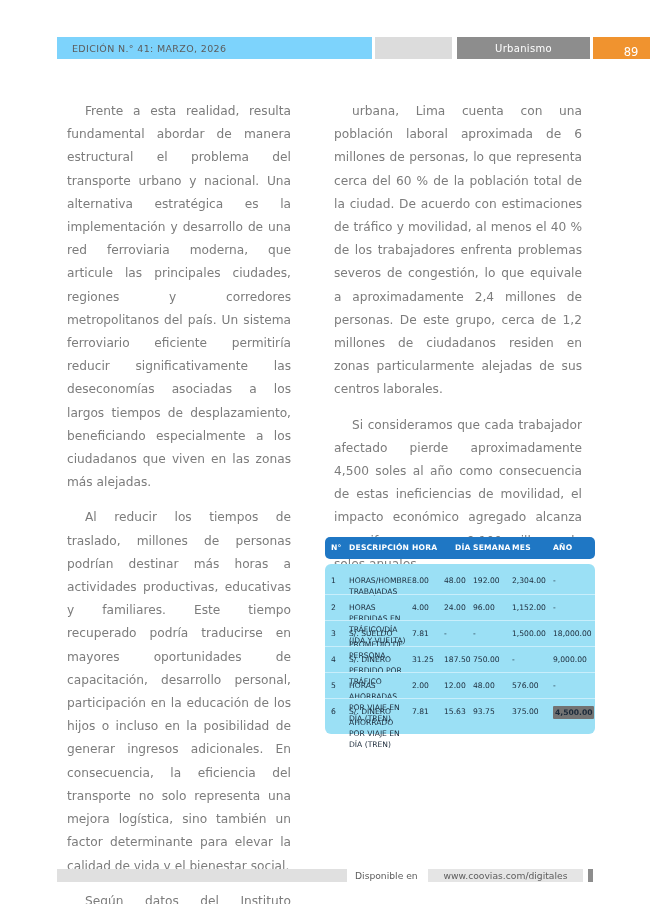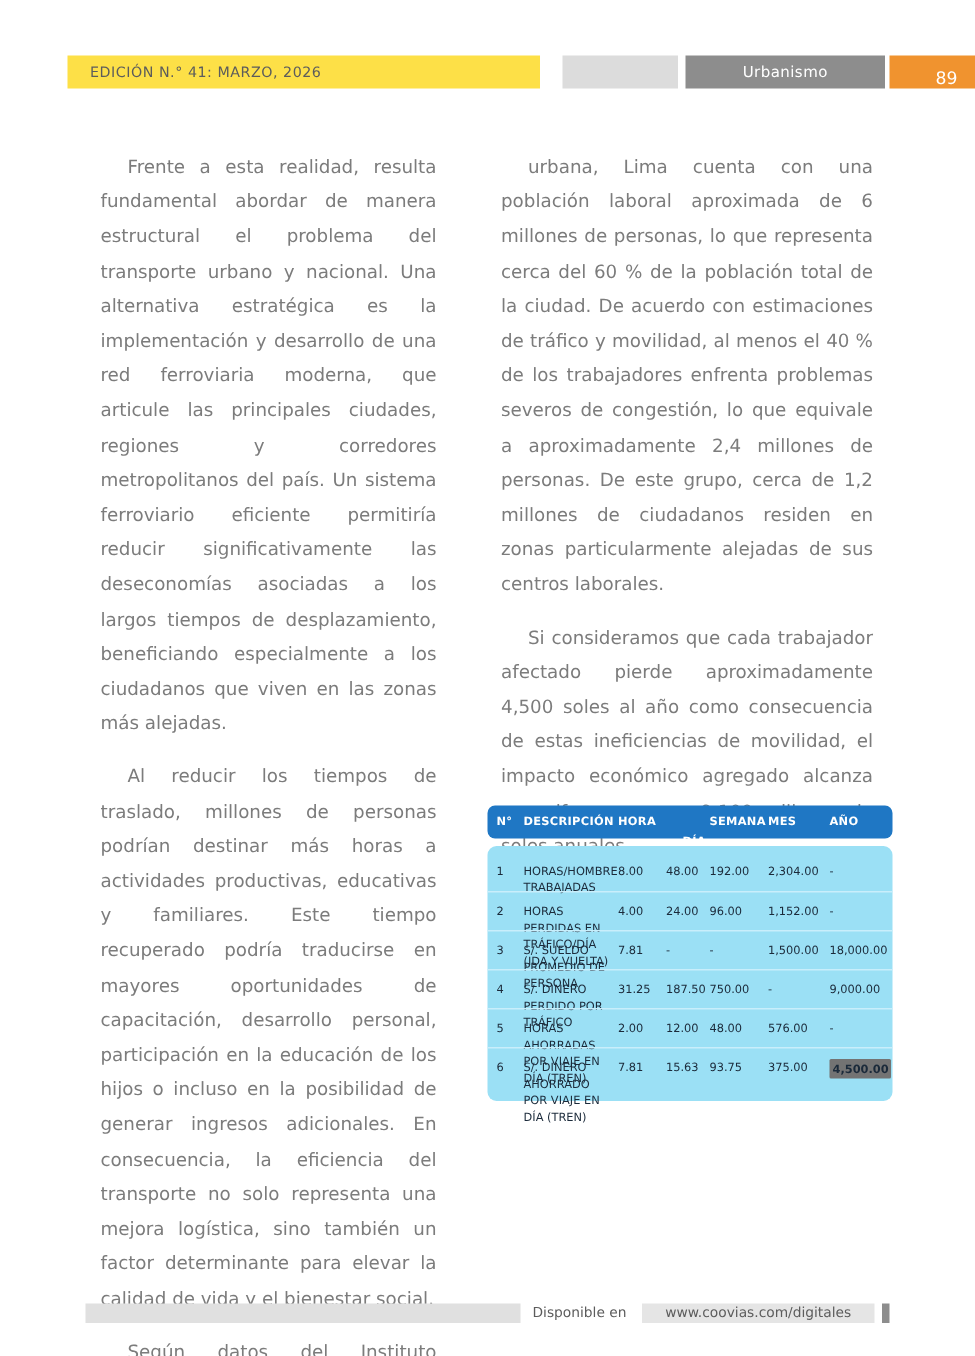--- a/index.html
+++ b/index.html
@@ -25,25 +25,25 @@
   
   .header {
     position: absolute;
     left: 0;
     top: 37px;
     width: 650px;
     height: 22px;
   }
   .hdr-edition {
     position: absolute;
-    left: 45px;
+    left: 57px;
     top: 0;
     width: 315px;
     height: 22px;
-    background: #fde047;
+    background: #7dd3fc;
     display: flex;
     align-items: center;
     padding-left: 15px;
     box-sizing: border-box;
   }
   .hdr-edition-text {
     font-size: 9.5px;
     letter-spacing: 0.35px;
     color: #5c5c5c;
     font-family: "DejaVu Sans", sans-serif;
@@ -184,21 +184,21 @@
     color: #c00000;
     font-weight: bold;
     padding: 1px 2px;
     border-radius: 1px;
   }
 
   
   .h-num  { left: 6px; }
   .h-desc { left: 24px; }
   .h-hora { left: 87px; }
-  .h-dia  { left: 130px; margin-top: 13px; }
+  .h-dia  { left: 130px; }
   .h-sem  { left: 148px; }
   .h-mes  { left: 187px; text-align: center; }
   .h-anio { left: 228px; }
 
   
   .footer {
     position: absolute;
     left: 0;
     top: 869px;
     width: 650px;

